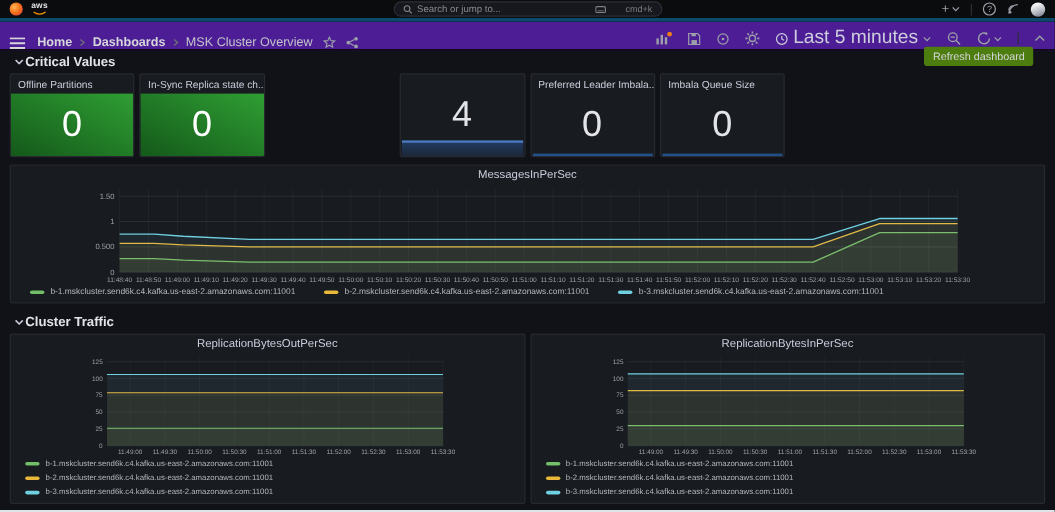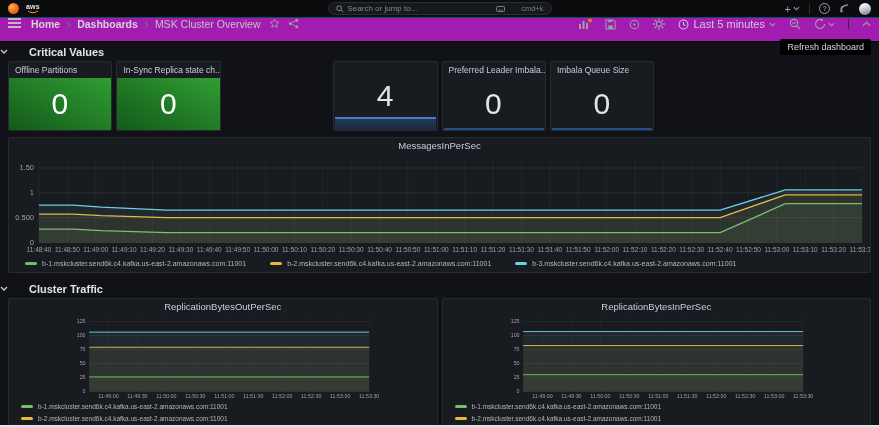--- a/index.html
+++ b/index.html
@@ -1,60 +1,60 @@
 <!DOCTYPE html>
 <html><head>
 <meta charset="utf-8">
 <style>
   * { margin:0; padding:0; box-sizing:border-box; }
   html,body { width:879px; height:427px; overflow:hidden; }
   body { background:#111217; font-family:"Liberation Sans", sans-serif; color:#ccccdc; position:relative; }
 
   
-  .topnav { height:18px; background:#0b0c0e; display:flex; align-items:center; padding:0 8px; position:relative; border-bottom:1px solid #0c4a6e;justify-content:space-between; }
+  .topnav { height:18px; background:#0b0c0e; display:flex; align-items:center; padding:0 8px; position:relative; border-bottom:3px solid #0c4a6e;justify-content:space-between; }
   .logo-graf { width:11px; height:11px; border-radius:50%; background:radial-gradient(circle at 35% 35%, #ffb357 0%, #f2751a 45%, #e02f44 100%); margin-right:7px; }
   .aws-logo { display:flex; flex-direction:column; align-items:center; line-height:6px; }
   .aws-logo .aws-text { font-size:7px; font-weight:bold; color:#e6e6e6; letter-spacing:0.2px; }
   .search-box { position:absolute; left:50%; transform:translateX(-50%); width:224px; height:13px; background:#17181d; border:1px solid #2c2e36; border-radius:7px; display:flex; align-items:center; padding:0 7px; gap:4px; font-size:8px; color:#868992; }
   .search-box .shortcut { margin-left:auto; display:flex; align-items:center; gap:16px; color:#7b7e86; font-size:7.5px; }
   .nav-right { margin-left:auto; display:flex; align-items:center; gap:9px; }
   .nav-divider { width:1px; height:10px; background:#2c2e36; }
   .icon-btn { display:flex; align-items:center; gap:2px; cursor:pointer; color:#9da0a8; }
   .plus-glyph { font-size:11px; line-height:10px; color:#9da0a8; }
   .help-circle { width:11px; height:11px; border:1px solid #9da0a8; border-radius:50%; font-size:7.5px; line-height:9px; text-align:center; color:#9da0a8; }
   .avatar { width:12px; height:12px; border-radius:50%; background:linear-gradient(160deg,#f5f6f8 20%,#b9bcc4 60%,#6e7280 100%); }
 
   
-  .toolbar { height:24px; background:#a21caf; display:flex; align-items:flex-start; padding:0 8px; border-bottom:1px solid #000; }
+  .toolbar { height:24px; background:#4c1d95; display:flex; align-items:flex-end; padding:0 8px; border-bottom:1px solid #000; }
   .crumb { font-size:10.5px; display:flex; align-items:center; gap:6px; }
   .crumb .link { font-weight:600; color:#d5d6da; cursor:pointer; }
   .crumb .current { color:#c2c3c9; }
   .tb-right { margin-left:auto; display:flex; align-items:center; gap:13px; }
-  .time-widget { display:flex; align-items:center; gap:4px; font-size:11px; color:#ccccdc; cursor:pointer; }
+  .time-widget { display:flex; align-items:center; gap:4px; font-size:16px; color:#ccccdc; cursor:pointer; }
   svg.ic { display:block; }
 
   
-  .tooltip { position:absolute; top:39px; right:8px; background:#000000; color:#d5d6db; font-size:9px; padding:3px 7px; border-radius:2px; z-index:40; }
-
-  
-  .section-head { display:flex; align-items:center; gap:21px; padding:4px 0 2px; font-size:11px; font-weight:bold; color:#e3e4e8; cursor:pointer; height:17px; }
+  .tooltip { position:absolute; top:39px; right:18px; background:#4d7c0f; color:#d5d6db; font-size:9px; padding:3px 7px; border-radius:2px; z-index:40; }
+
+  
+  .section-head { display:flex; align-items:center; gap:1px; padding:4px 12px 2px; font-size:11px; font-weight:bold; color:#e3e4e8; cursor:pointer; height:17px; }
 
   
   .stats-grid { display:grid; grid-template-columns:repeat(8,1fr); gap:4px; margin:2px 8px 6px; height:70px; }
   .panel { background:#181b1f; border:1px solid rgba(204,204,220,0.09); border-radius:2px; }
   .stat-panel { display:flex; flex-direction:column; position:relative; overflow:hidden; }
   .stat-title { padding:3px 6px 13px; font-size:8.5px; font-weight:500; color:#ccccdc; white-space:nowrap; overflow:hidden; height:15px; }
   .stat-body { flex:1; display:flex; align-items:center; justify-content:center; font-size:30px; font-weight:500; color:#e3e4e8; letter-spacing:0.5px; }
   .stat-green .stat-body { background:linear-gradient(to top right,#14591a,#2f9e33); color:#ffffff; }
   .spark-area { position:absolute; left:1px; right:1px; bottom:0; height:13px; background:linear-gradient(180deg, rgba(50,116,217,0.34), rgba(50,116,217,0.14)); border-top:2px solid #4a7bc4; }
   .spark-line { position:absolute; left:1px; right:1px; bottom:0; height:2px; background:#235089; }
 
   
   .chart-panel { display:flex; flex-direction:column; overflow:hidden; }
-  .chart1-wrap { margin:0 8px 6px; height:136px; }
+  .chart1-wrap { margin:0 8px 6px; height:116px; }
   .traffic-row { display:grid; grid-template-columns:1fr 1fr; gap:4px; margin:2px 8px 0; height:142px; }
   .chart-title { height:15px; line-height:15px; text-align:center; font-size:9.5px; font-weight:500; color:#ccccdc; cursor:pointer; }
   svg.chart-svg { flex:1; width:100%; font-family:"Liberation Sans", sans-serif; }
   .legend { display:flex; flex-wrap:wrap; align-items:center; padding:1px 4px 3px 16px; column-gap:24px; row-gap:1px; font-size:7px; color:#b4b7bd; line-height:11px; }
   .chart-sm .legend { font-size:6.5px; column-gap:8px; padding-left:12px; }
   .legend-item { display:flex; align-items:center; gap:5px; cursor:pointer; white-space:nowrap; }
   .swatch { display:inline-block; width:12px; height:3px; border-radius:2px; flex:0 0 auto; }
 
   .window-edge { position:absolute; left:0; right:0; bottom:0; height:2px; background:#dfe3ea; }
 </style>

